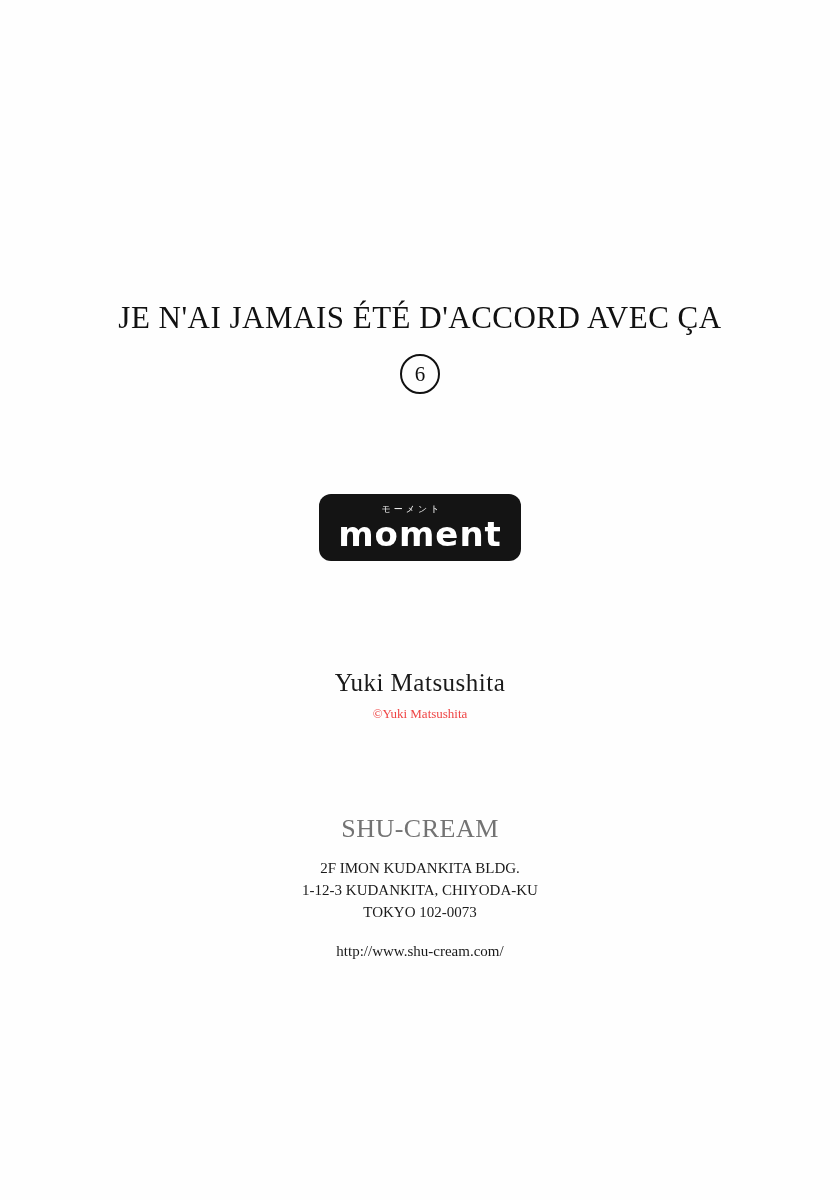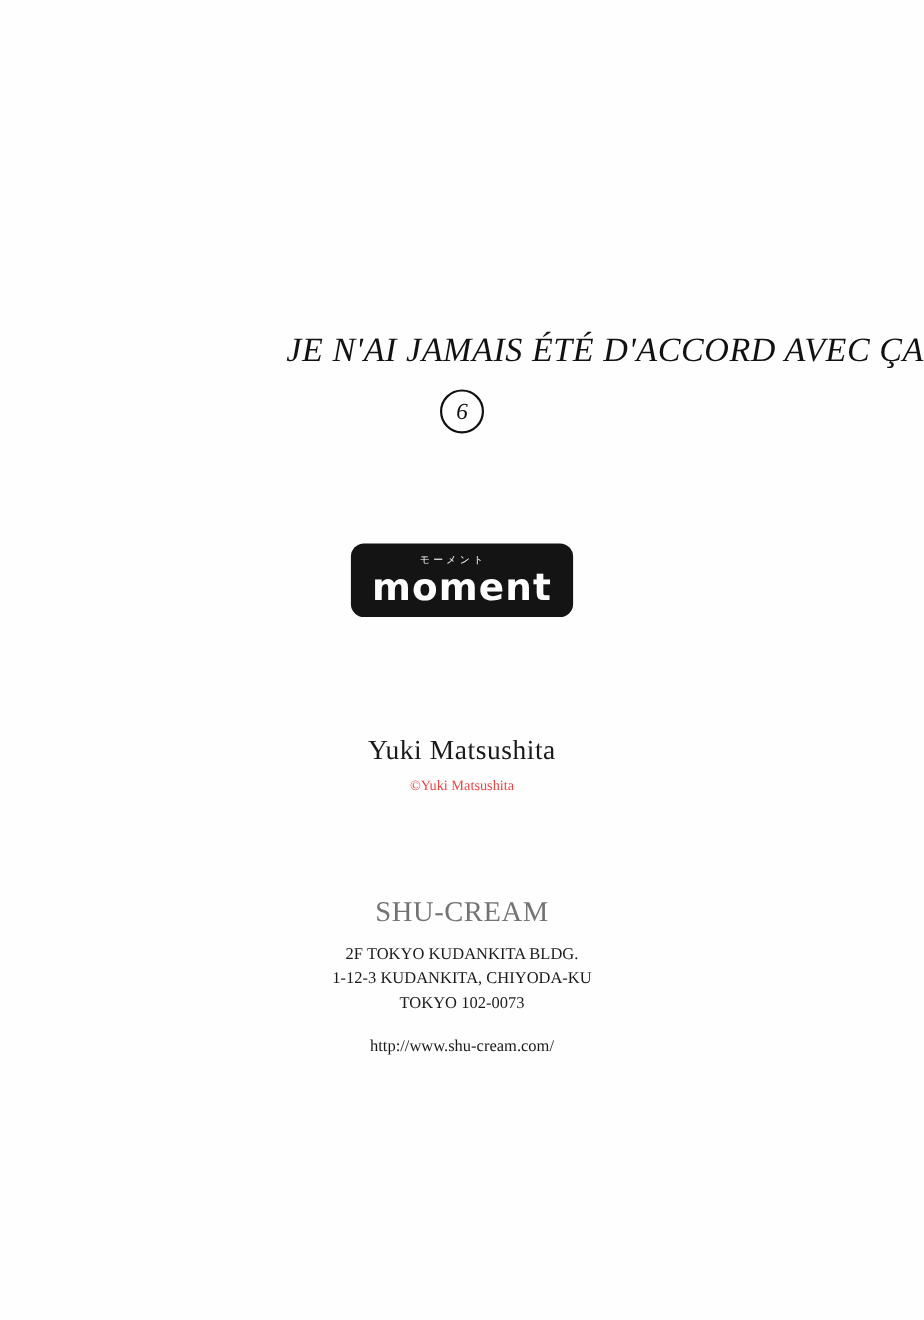--- a/index.html
+++ b/index.html
@@ -22,23 +22,22 @@
     position: relative;
     background: #fefefe;
     display: flex;
     flex-direction: column;
     align-items: center;
   }
 
   
   .title-block {
     margin-top: 300px;
-    text-align: right;
+    text-align: center;
     width: 100%;
-    font-style: italic;
   }
   .main-title {
     font-family: "Liberation Serif", serif;
     font-size: 31px;
     letter-spacing: 0.5px;
     font-weight: 400;
     color: #111111;
     white-space: nowrap;
   }
   .volume-circle {
@@ -158,20 +157,20 @@
   </div>
 
   <div class="author-block">
     <div class="author-name">Yuki Matsushita</div>
     <div class="author-copyright">©Yuki Matsushita</div>
   </div>
 
   <div class="publisher-block">
     <div class="publisher-name">SHU-CREAM</div>
     <div class="address">
-      <div>2F TOKYO KUDANKITA BLDG.</div>
+      <div>2F IMON KUDANKITA BLDG.</div>
       <div>1-12-3 KUDANKITA, CHIYODA-KU</div>
       <div>TOKYO 102-0073</div>
     </div>
     <div class="website">http://www.shu-cream.com/</div>
   </div>
 
 </div>
 
 </body></html>

